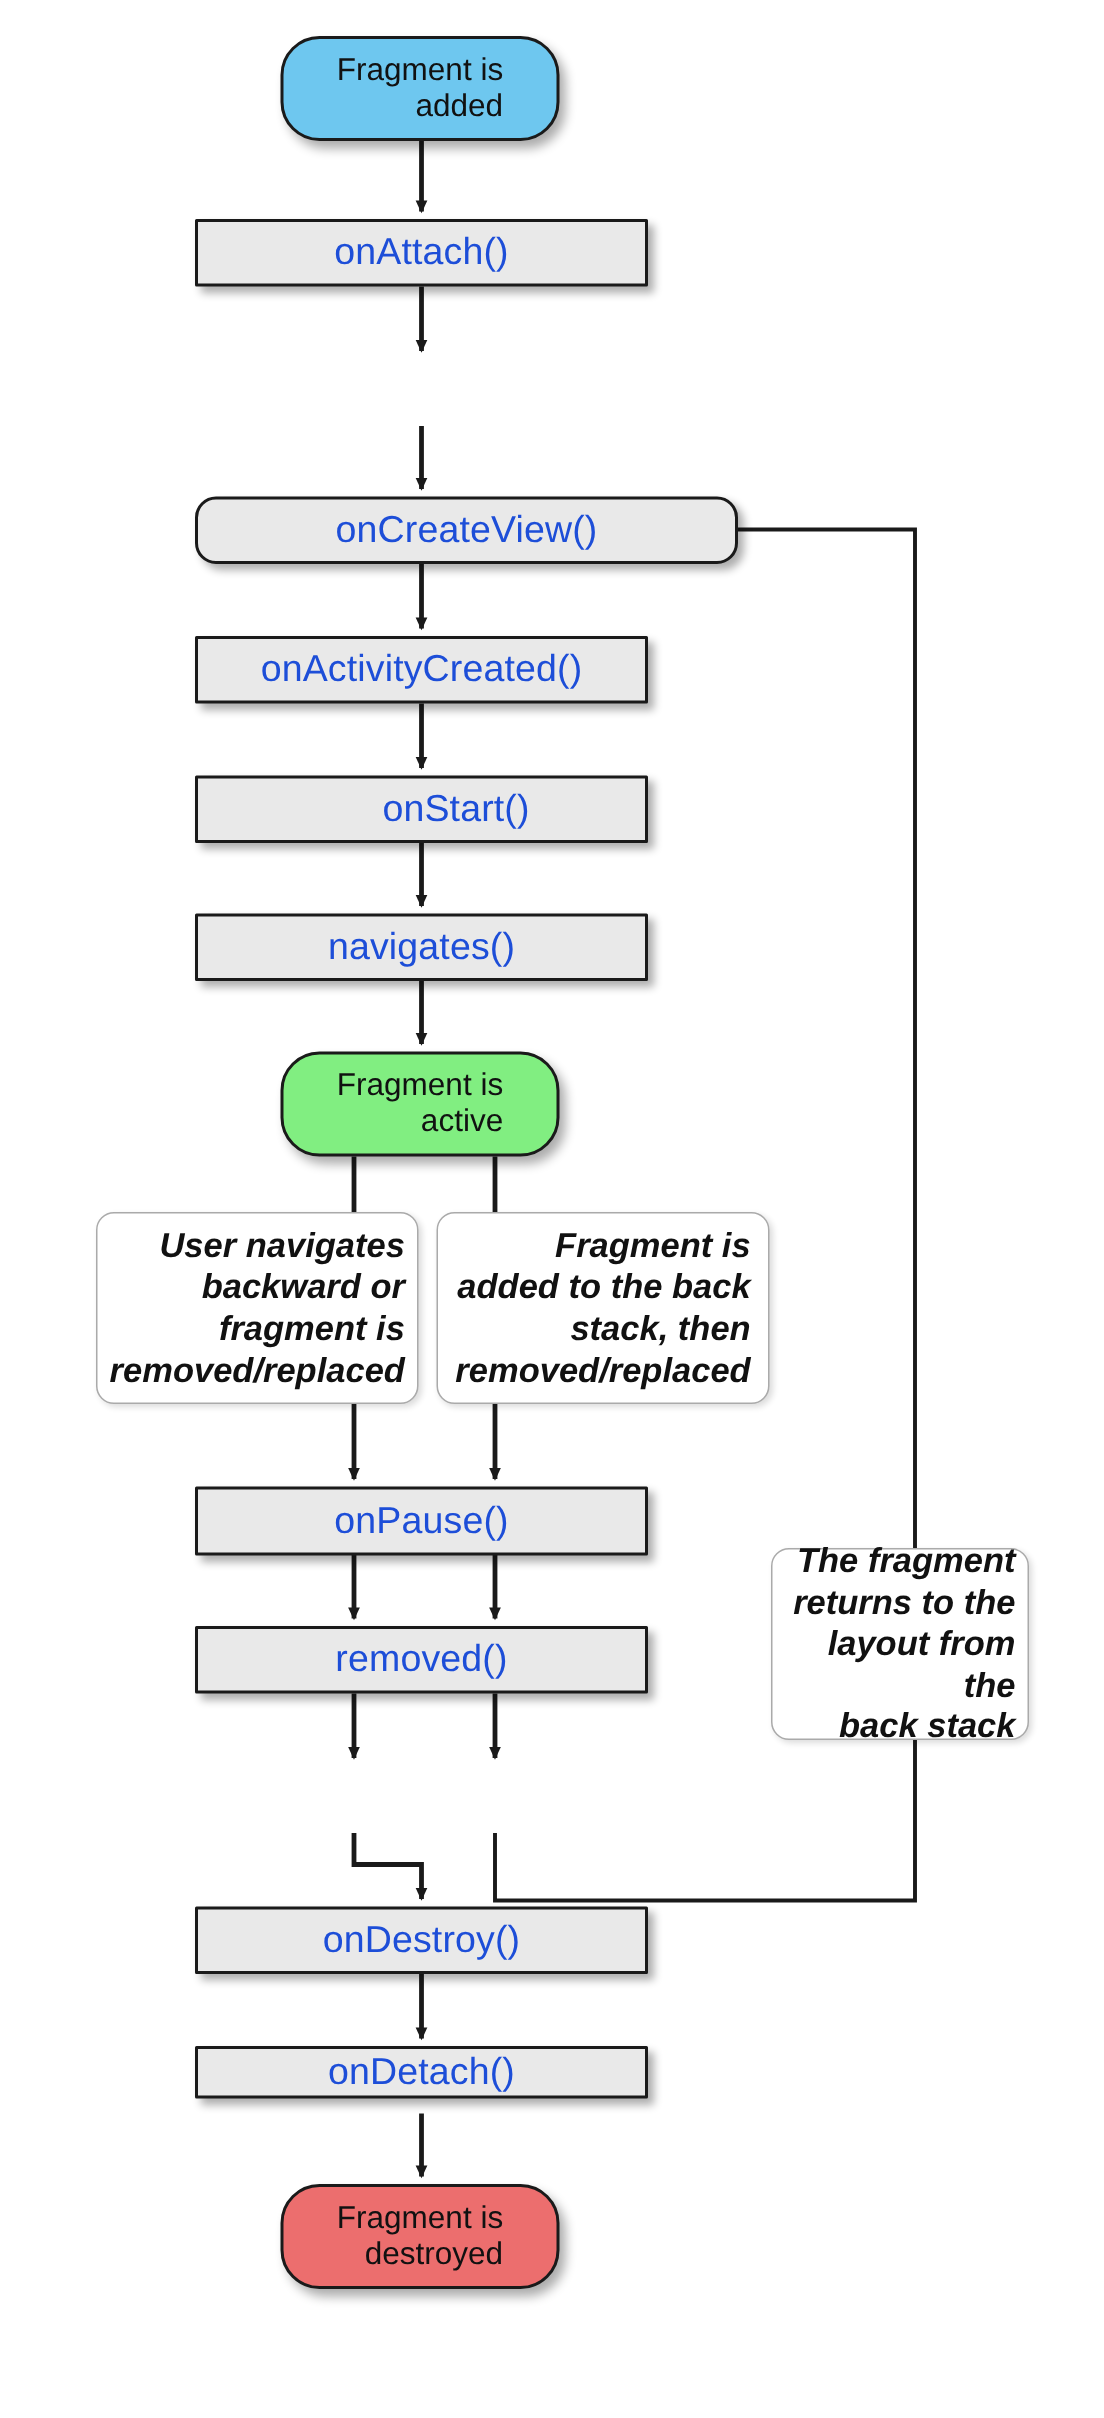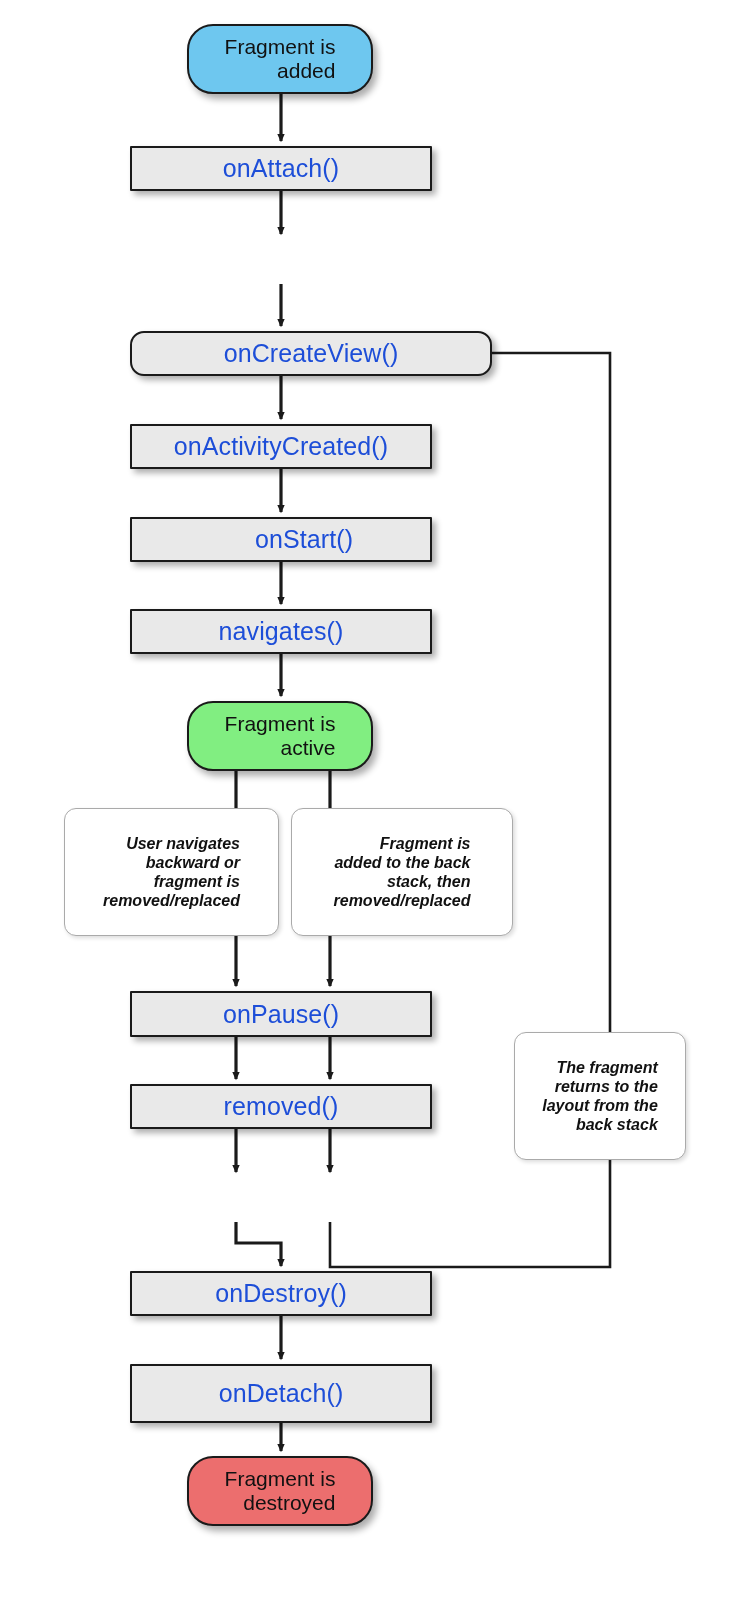--- a/index.html
+++ b/index.html
@@ -56,21 +56,21 @@
   }
   .state-added    { background: #6ec7ef; }
   .state-active   { background: #81ee81; }
   .state-destroyed{ background: #ec6e6e; }
   
   .note-node {
     background: #ffffff;
     border: 1.5px solid #aaaaaa;
     border-radius: 12px;
     color: #111111;
-    font-size: 16px;
+    font-size: 23px;
     font-style: italic;
     font-weight: bold;
     line-height: 1.2;
     padding: 18px 8px;
     box-shadow: 2px 2px 4px rgba(0,0,0,0.14);
   }
   .node-label {
     display: block;
     white-space: pre-line;
     pointer-events: none;
@@ -182,21 +182,21 @@
 returns to the
 layout from the
 back stack</span>
   </div>
 
 
   <div class="node method-node" style="left:130px; top:1271px; width:302px; height:45px;">
     <span class="node-label">onDestroy()</span>
   </div>
 
-  <div class="node method-node" style="left:130px; top:1364px; width:302px; height:59px;">
+  <div class="node method-node" style="left:130px; top:1364px; width:302px; height:35px;">
     <span class="node-label">onDetach()</span>
   </div>
 
   <div class="node state-node state-destroyed" style="left:187px; top:1456px; width:186px; height:70px;">
     <span class="node-label">Fragment is
 destroyed</span>
   </div>
 
 </div>
 

